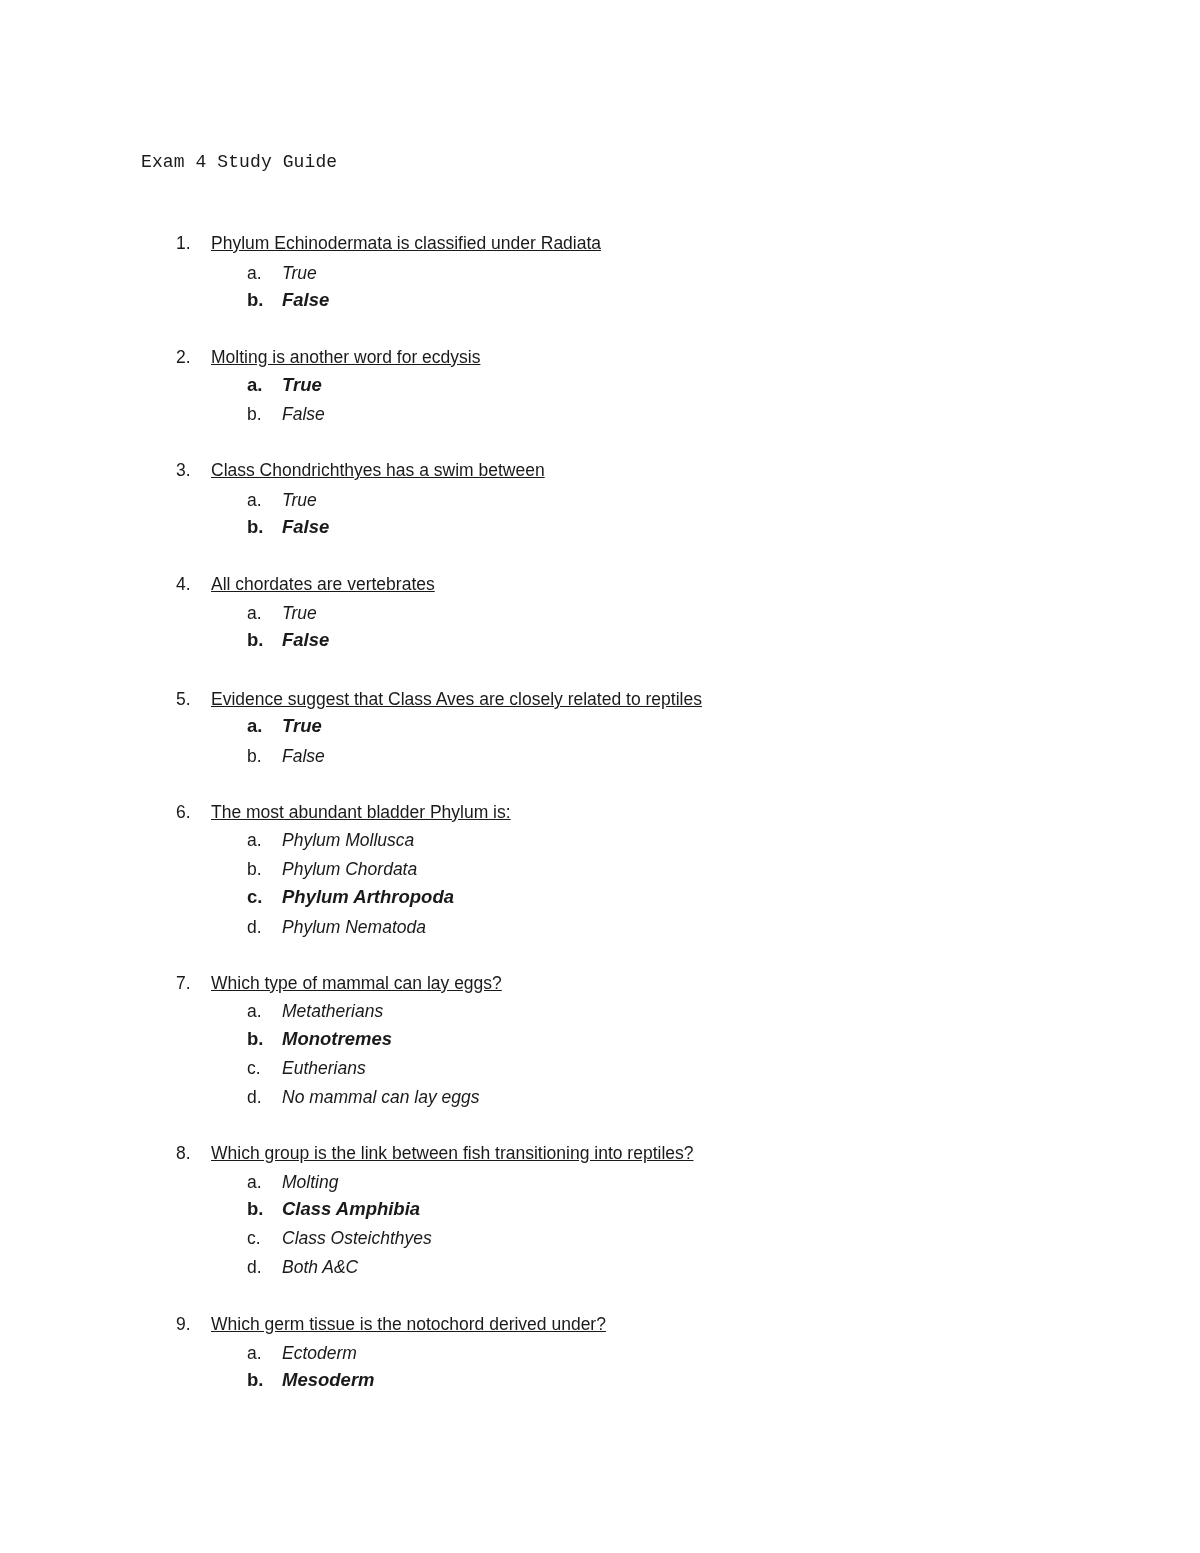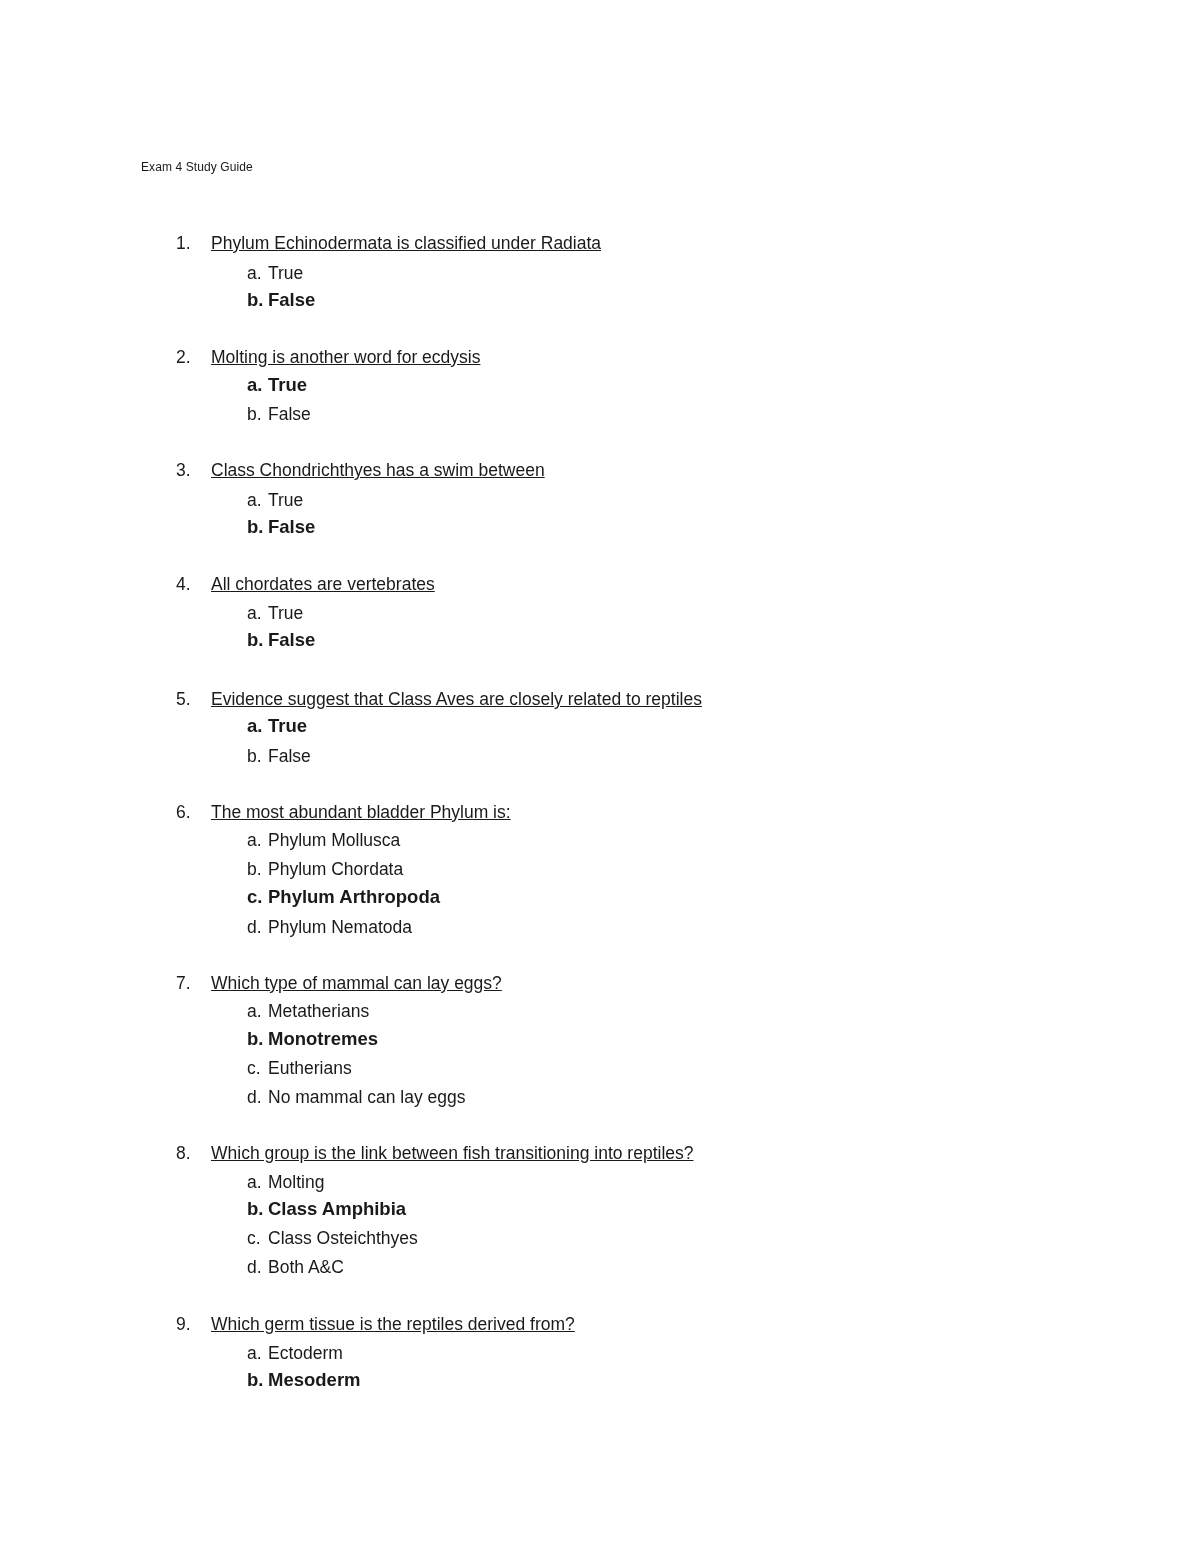--- a/index.html
+++ b/index.html
@@ -2,35 +2,35 @@
 <html><head>
   <meta charset="utf-8">
   <style>
     html, body { margin: 0; padding: 0; background: #ffffff; }
     body {
       width: 1200px; height: 1553px; position: relative; overflow: hidden;
       font-family: "Liberation Sans", "DejaVu Sans", sans-serif;
       color: #1a1a1a;
     }
     .title {
-      position: absolute; left: 141px; top: 160px;
-      font-size: 12px; letter-spacing: 0.1px;
+      position: absolute; left: 141px; top: 152px;
+      font-size: 18px; letter-spacing: 0.1px; font-family: Liberation Mono, monospace;
     }
     .q {
       position: absolute; left: 176px;
       font-size: 17.5px; line-height: 20px;
     }
     .q .num { position: absolute; left: 0; width: 30px; }
     .q .text { position: absolute; left: 35px; white-space: nowrap; text-decoration: underline; }
     .opt {
       position: absolute; left: 247px;
       font-size: 17.5px; line-height: 20px;
     }
     .opt .letter { position: absolute; left: 0; width: 30px; }
-    .opt .text { position: absolute; left: 21px; white-space: nowrap; }
+    .opt .text { position: absolute; left: 35px; white-space: nowrap; font-style: italic; }
     .opt.correct { font-weight: bold; font-size: 18.5px; }
   </style>
 </head>
 <body>
 
 <div>
   <div class="title">Exam 4 Study Guide</div>
 
   <div class="q" style="top:233px">
     <span class="num">1.</span>
@@ -155,21 +155,21 @@
     <span class="letter">c.</span>
     <span class="text">Class Osteichthyes</span>
   </div>
   <div class="opt" style="top:1257px">
     <span class="letter">d.</span>
     <span class="text">Both A&amp;C</span>
   </div>
 
   <div class="q" style="top:1314px">
     <span class="num">9.</span>
-    <span class="text">Which germ tissue is the reptiles derived from?</span>
+    <span class="text">Which germ tissue is the notochord derived under?</span>
   </div>
   <div class="opt" style="top:1343px">
     <span class="letter">a.</span>
     <span class="text">Ectoderm</span>
   </div>
   <div class="opt correct" style="top:1370px">
     <span class="letter">b.</span>
     <span class="text">Mesoderm</span>
   </div>
 </div>

